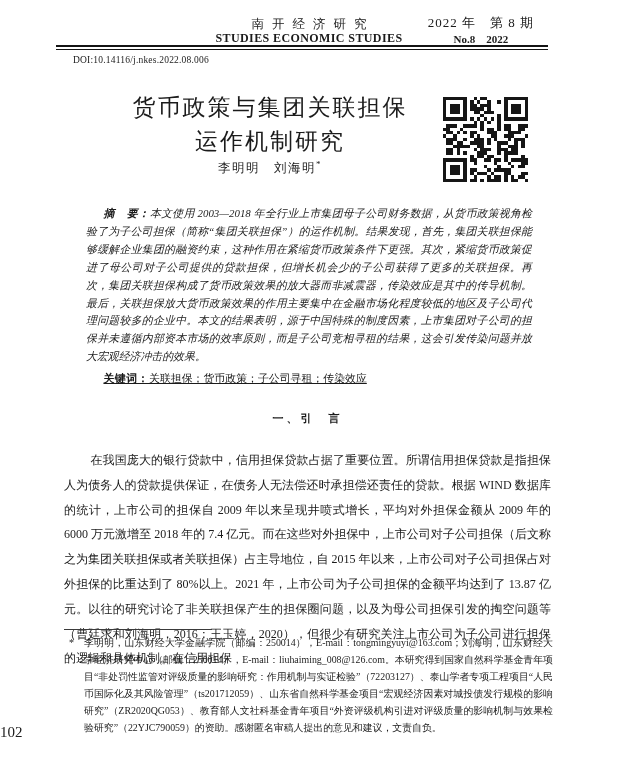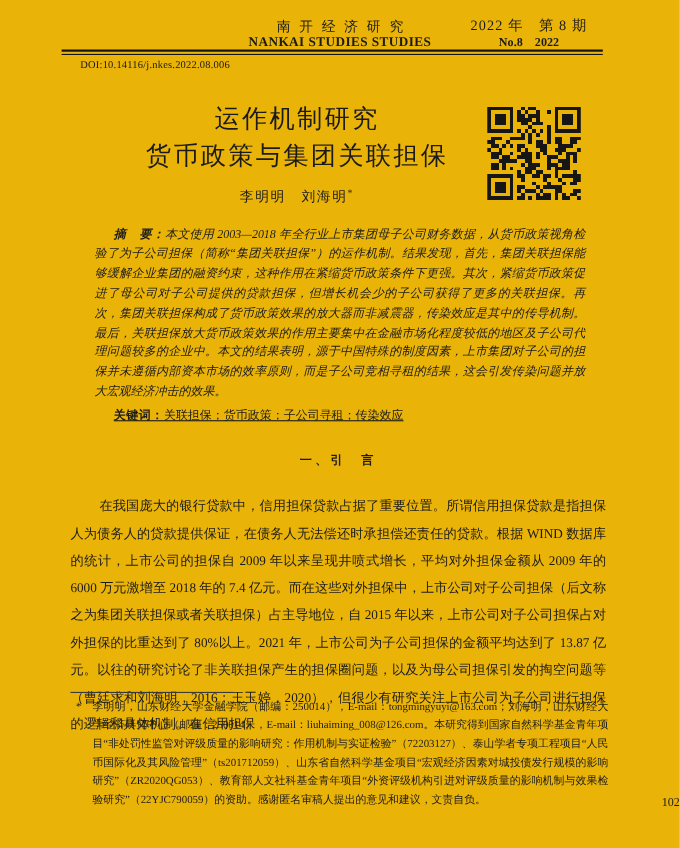--- a/index.html
+++ b/index.html
@@ -1,20 +1,20 @@
 <!DOCTYPE html>
 <html lang="zh"><head>
 <meta charset="utf-8">
 <style>
   html,body{margin:0;padding:0;background:#e8e8e8;}
   .page{
     position:relative;
     width:618px;height:771px;
     margin:0 auto;
-    background:#eab308;
+    background:#ffffff;
     font-family:"Liberation Serif","DejaVu Serif",serif;
     color:#1b1b1b;
     overflow:hidden;
   }
   
   .journal-cn{
     position:absolute;top:16px;left:0;right:0;
     text-align:center;font-size:12.5px;letter-spacing:8px;text-indent:8px;
   }
   .journal-en{
@@ -34,21 +34,21 @@
     position:absolute;top:55px;left:73px;font-size:9.5px;letter-spacing:.2px;
   }
   
   .title-block{
     position:absolute;top:91px;left:40px;width:460px;text-align:center;
   }
   .title-line{
     display:block;font-size:23px;line-height:34px;letter-spacing:2px;font-weight:500;
   }
   .authors{
-    display:block;margin-top:11px;font-size:12.5px;letter-spacing:1.5px;
+    display:block;font-size:12.5px;letter-spacing:1.5px;
   }
   .authors sup{font-size:9px;}
   
   .qr{
     position:absolute;left:443px;top:97px;width:85px;height:85px;
   }
   
   .abstract{
     position:absolute;top:205px;left:86px;width:446px;
     font-size:10.9px;line-height:17.9px;text-align:justify;
@@ -70,40 +70,40 @@
   .fn-rule{
     position:absolute;top:629px;left:64px;width:148px;border-top:1px solid #3a3a3a;
   }
   .footnote{
     position:absolute;top:635px;left:64px;width:489px;
     font-size:9.9px;line-height:16.9px;text-align:justify;
     padding-left:20px;box-sizing:border-box;
   }
   .footnote .mark{position:absolute;left:5px;top:0;font-size:10px;}
   .page-num{
-    position:absolute;top:724px;left:0;right:0;text-align:right;font-size:11px;
+    position:absolute;top:724px;left:0;right:0;text-align:left;font-size:15px;
   }
 </style>
 </head>
 <body>
 
 <div class="page">
 
   <div class="journal-cn">南开经济研究</div>
-  <div class="journal-en">NANKAI STUDIES STUDIES</div>
+  <div class="journal-en">STUDIES ECONOMIC STUDIES</div>
   <div class="issue-block">
     <div class="issue-cn">2022 年　第 8 期</div>
     <div class="issue-en">No.8　2022</div>
   </div>
   <div class="head-rule"></div>
   <div class="doi">DOI:10.14116/j.nkes.2022.08.006</div>
 
   <div class="title-block">
+    <span class="title-line">货币政策与集团关联担保</span>
     <span class="title-line">运作机制研究</span>
-    <span class="title-line">货币政策与集团关联担保</span>
     <span class="authors"><span>李明明　刘海明</span><sup>*</sup></span>
   </div>
 
   <div class="qr"><svg viewBox="0 0 25 25" width="100%" height="100%" shape-rendering="crispEdges" aria-hidden="true">
         <g fill="#161616">
           <rect x="0" y="0" width="1" height="1"></rect>
           <rect x="1" y="0" width="1" height="1"></rect>
           <rect x="2" y="0" width="1" height="1"></rect>
           <rect x="3" y="0" width="1" height="1"></rect>
           <rect x="4" y="0" width="1" height="1"></rect>

